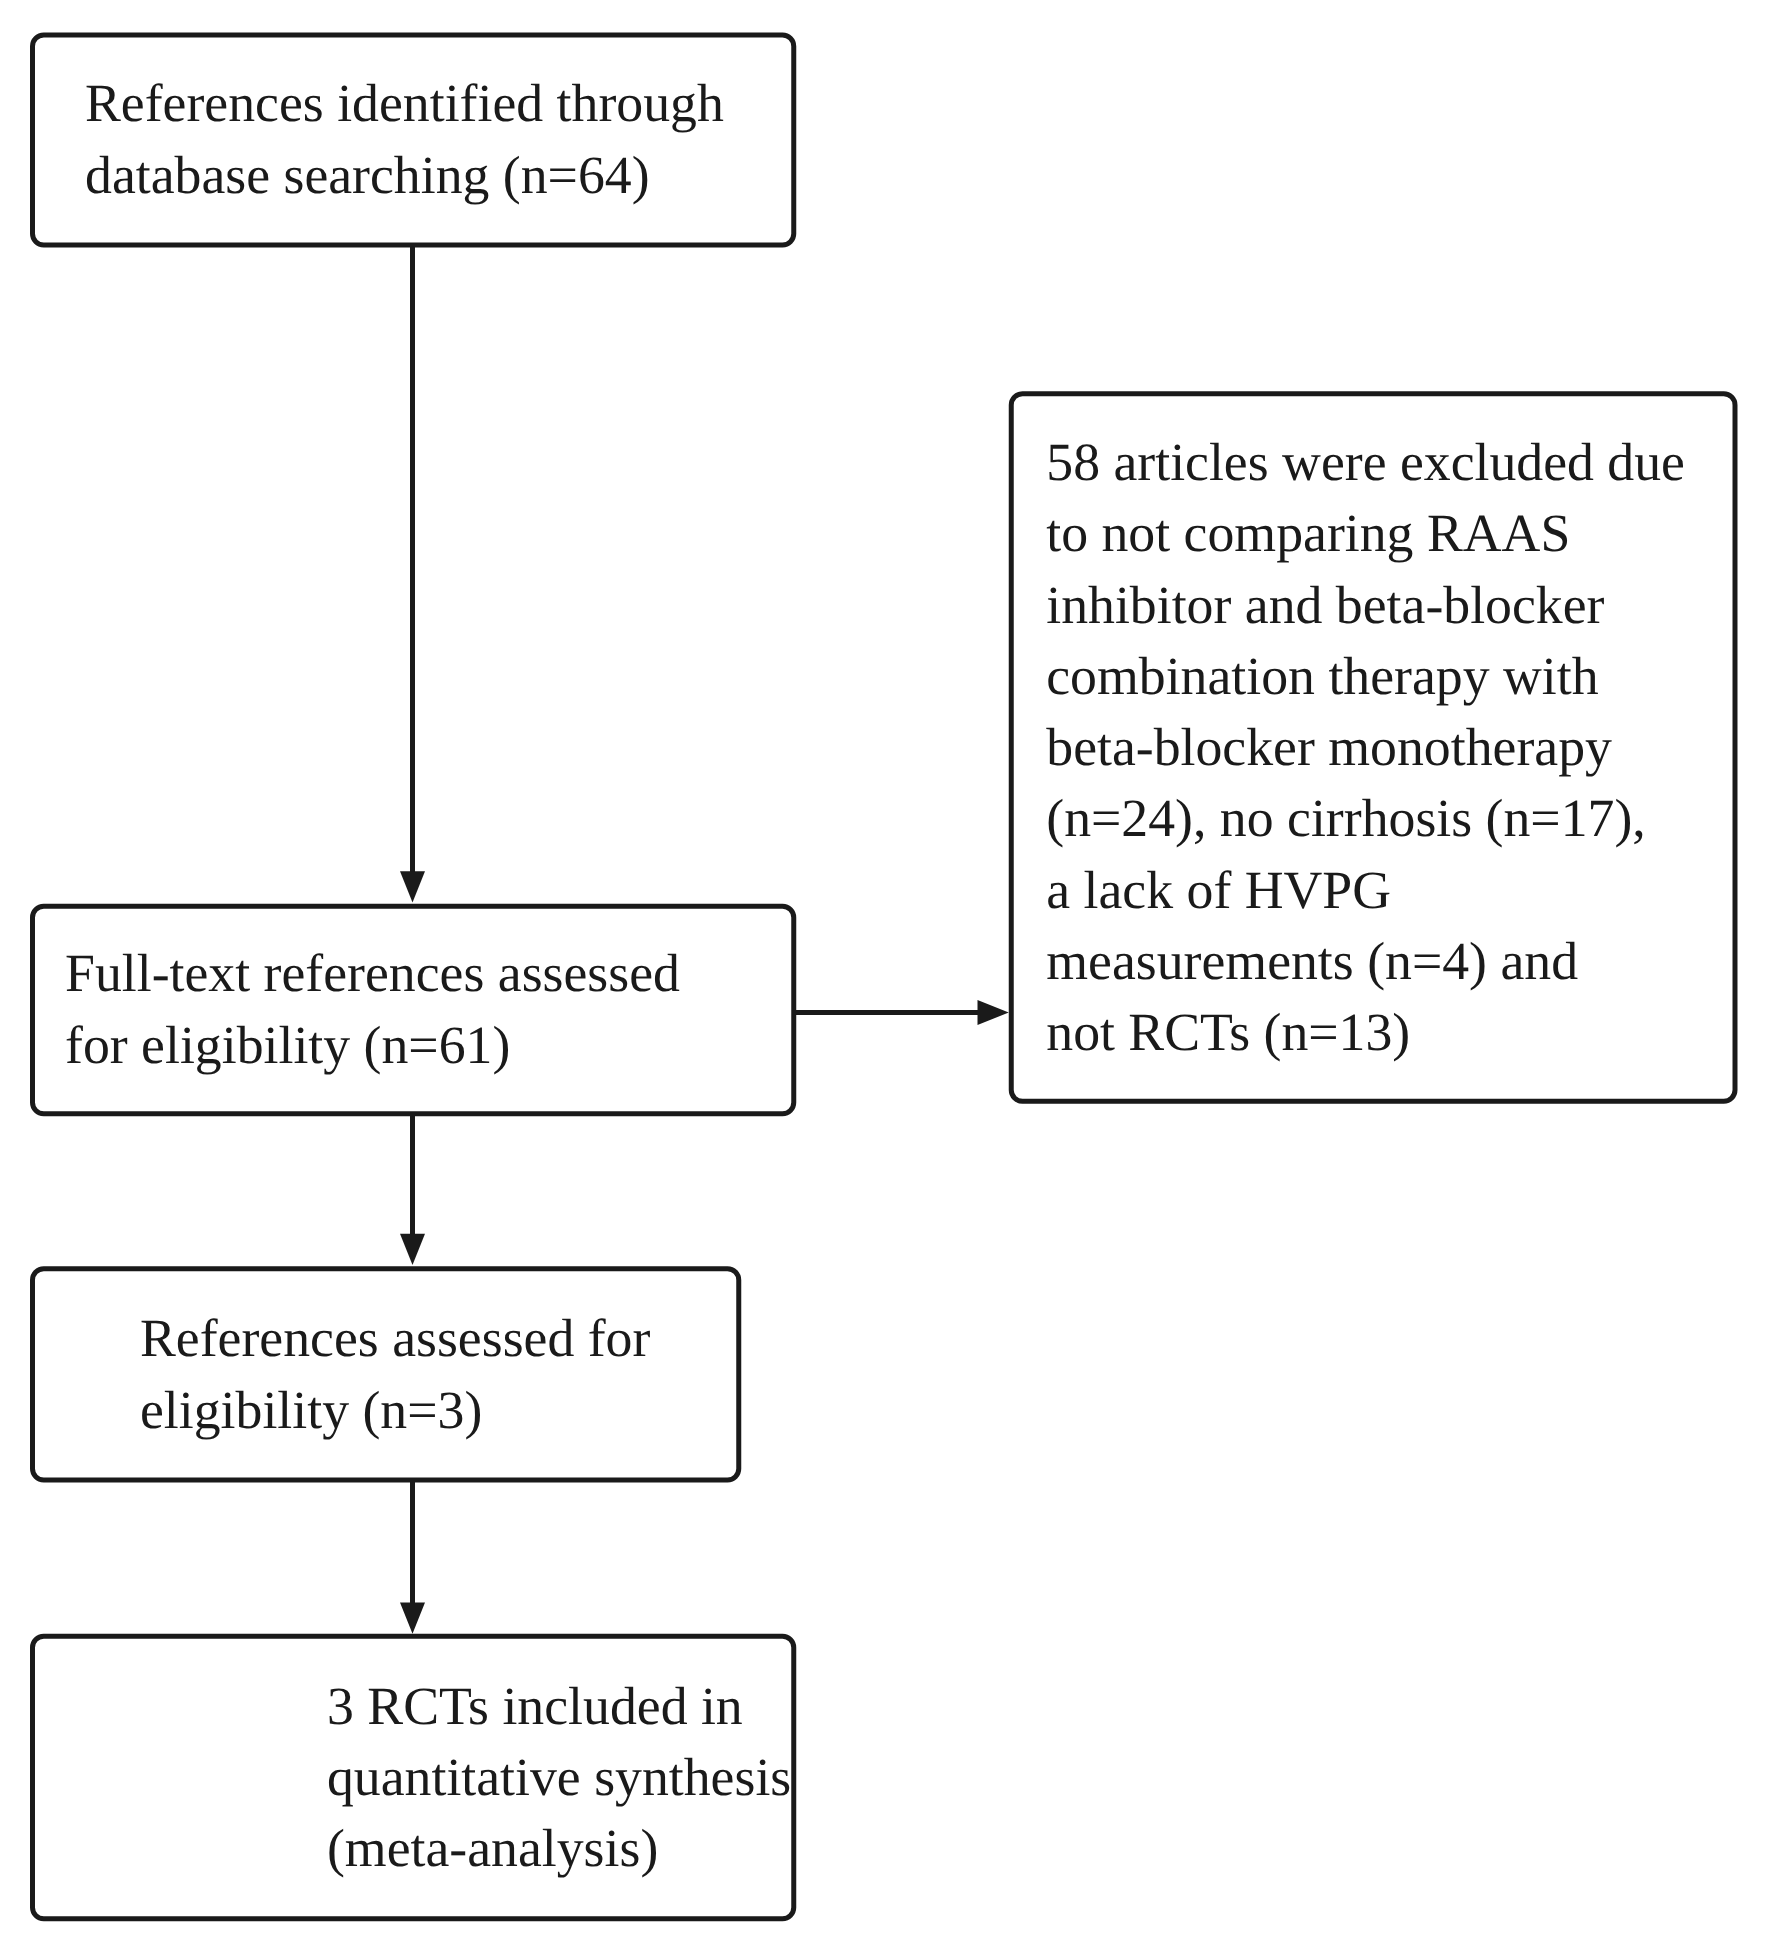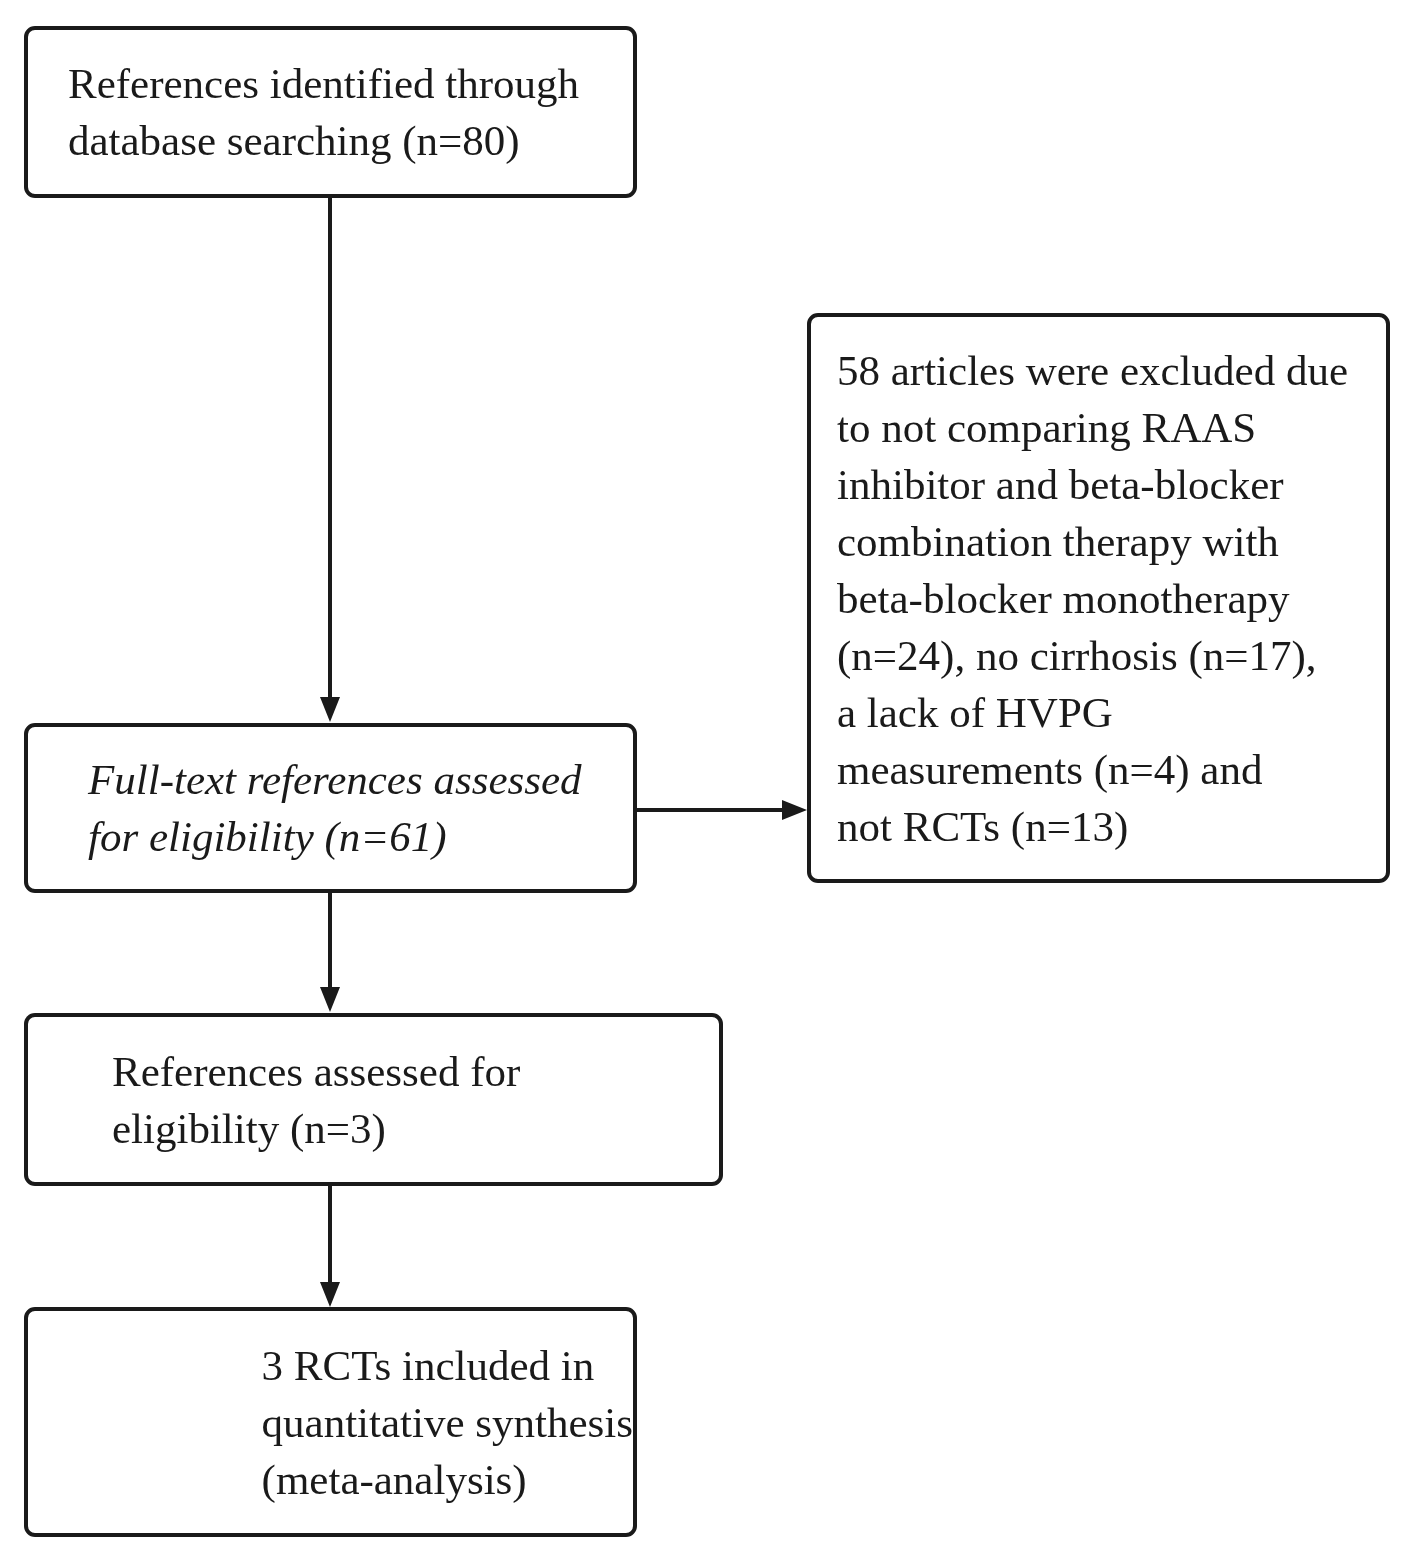--- a/index.html
+++ b/index.html
@@ -35,23 +35,23 @@
   }
   .box-text {
     white-space: pre;
     font-size: 43px;
     line-height: 57px;
     color: var(--text);
     letter-spacing: 0px;
   }
   
   #box-identified { left: 24px;  top: 26px;   width: 613px; height: 172px; padding-left: 40px; }
-  #box-fulltext   { left: 24px;  top: 723px;  width: 613px; height: 170px; padding-left: 60px; font-style: italic; }
+  #box-fulltext   { left: 24px;  top: 723px;  width: 613px; height: 170px; padding-left: 24px; }
   #box-excluded   { left: 807px; top: 313px;  width: 583px; height: 570px; padding-left: 26px; }
-  #box-assessed   { left: 24px;  top: 1013px; width: 699px; height: 173px; padding-left: 84px; }
+  #box-assessed   { left: 24px;  top: 1013px; width: 569px; height: 173px; padding-left: 84px; }
   #box-included   { left: 24px;  top: 1307px; width: 613px; height: 230px; padding-left: 84px; justify-content: flex-end; }
 
   .vline {
     position: absolute;
     width: 4px;
     background: var(--line);
   }
   .hline {
     position: absolute;
     height: 4px;
@@ -82,21 +82,21 @@
   #harrow-line { left: 636px; top: 808px;  width: 148px; }
   #harrow-head { left: 782px; top: 800px; }
 </style>
 </head>
 <body>
 
 <div id="diagram">
 
   <div class="box" id="box-identified">
     <div class="box-text">References identified through
-database searching (n=80)</div>
+database searching (n=64)</div>
   </div>
 
   <div>
     <div class="vline" id="arrow1-line"></div>
     <div class="head-down" id="arrow1-head"></div>
   </div>
 
   <div class="box" id="box-fulltext">
     <div class="box-text">Full-text references assessed
 for eligibility (n=61)</div>

